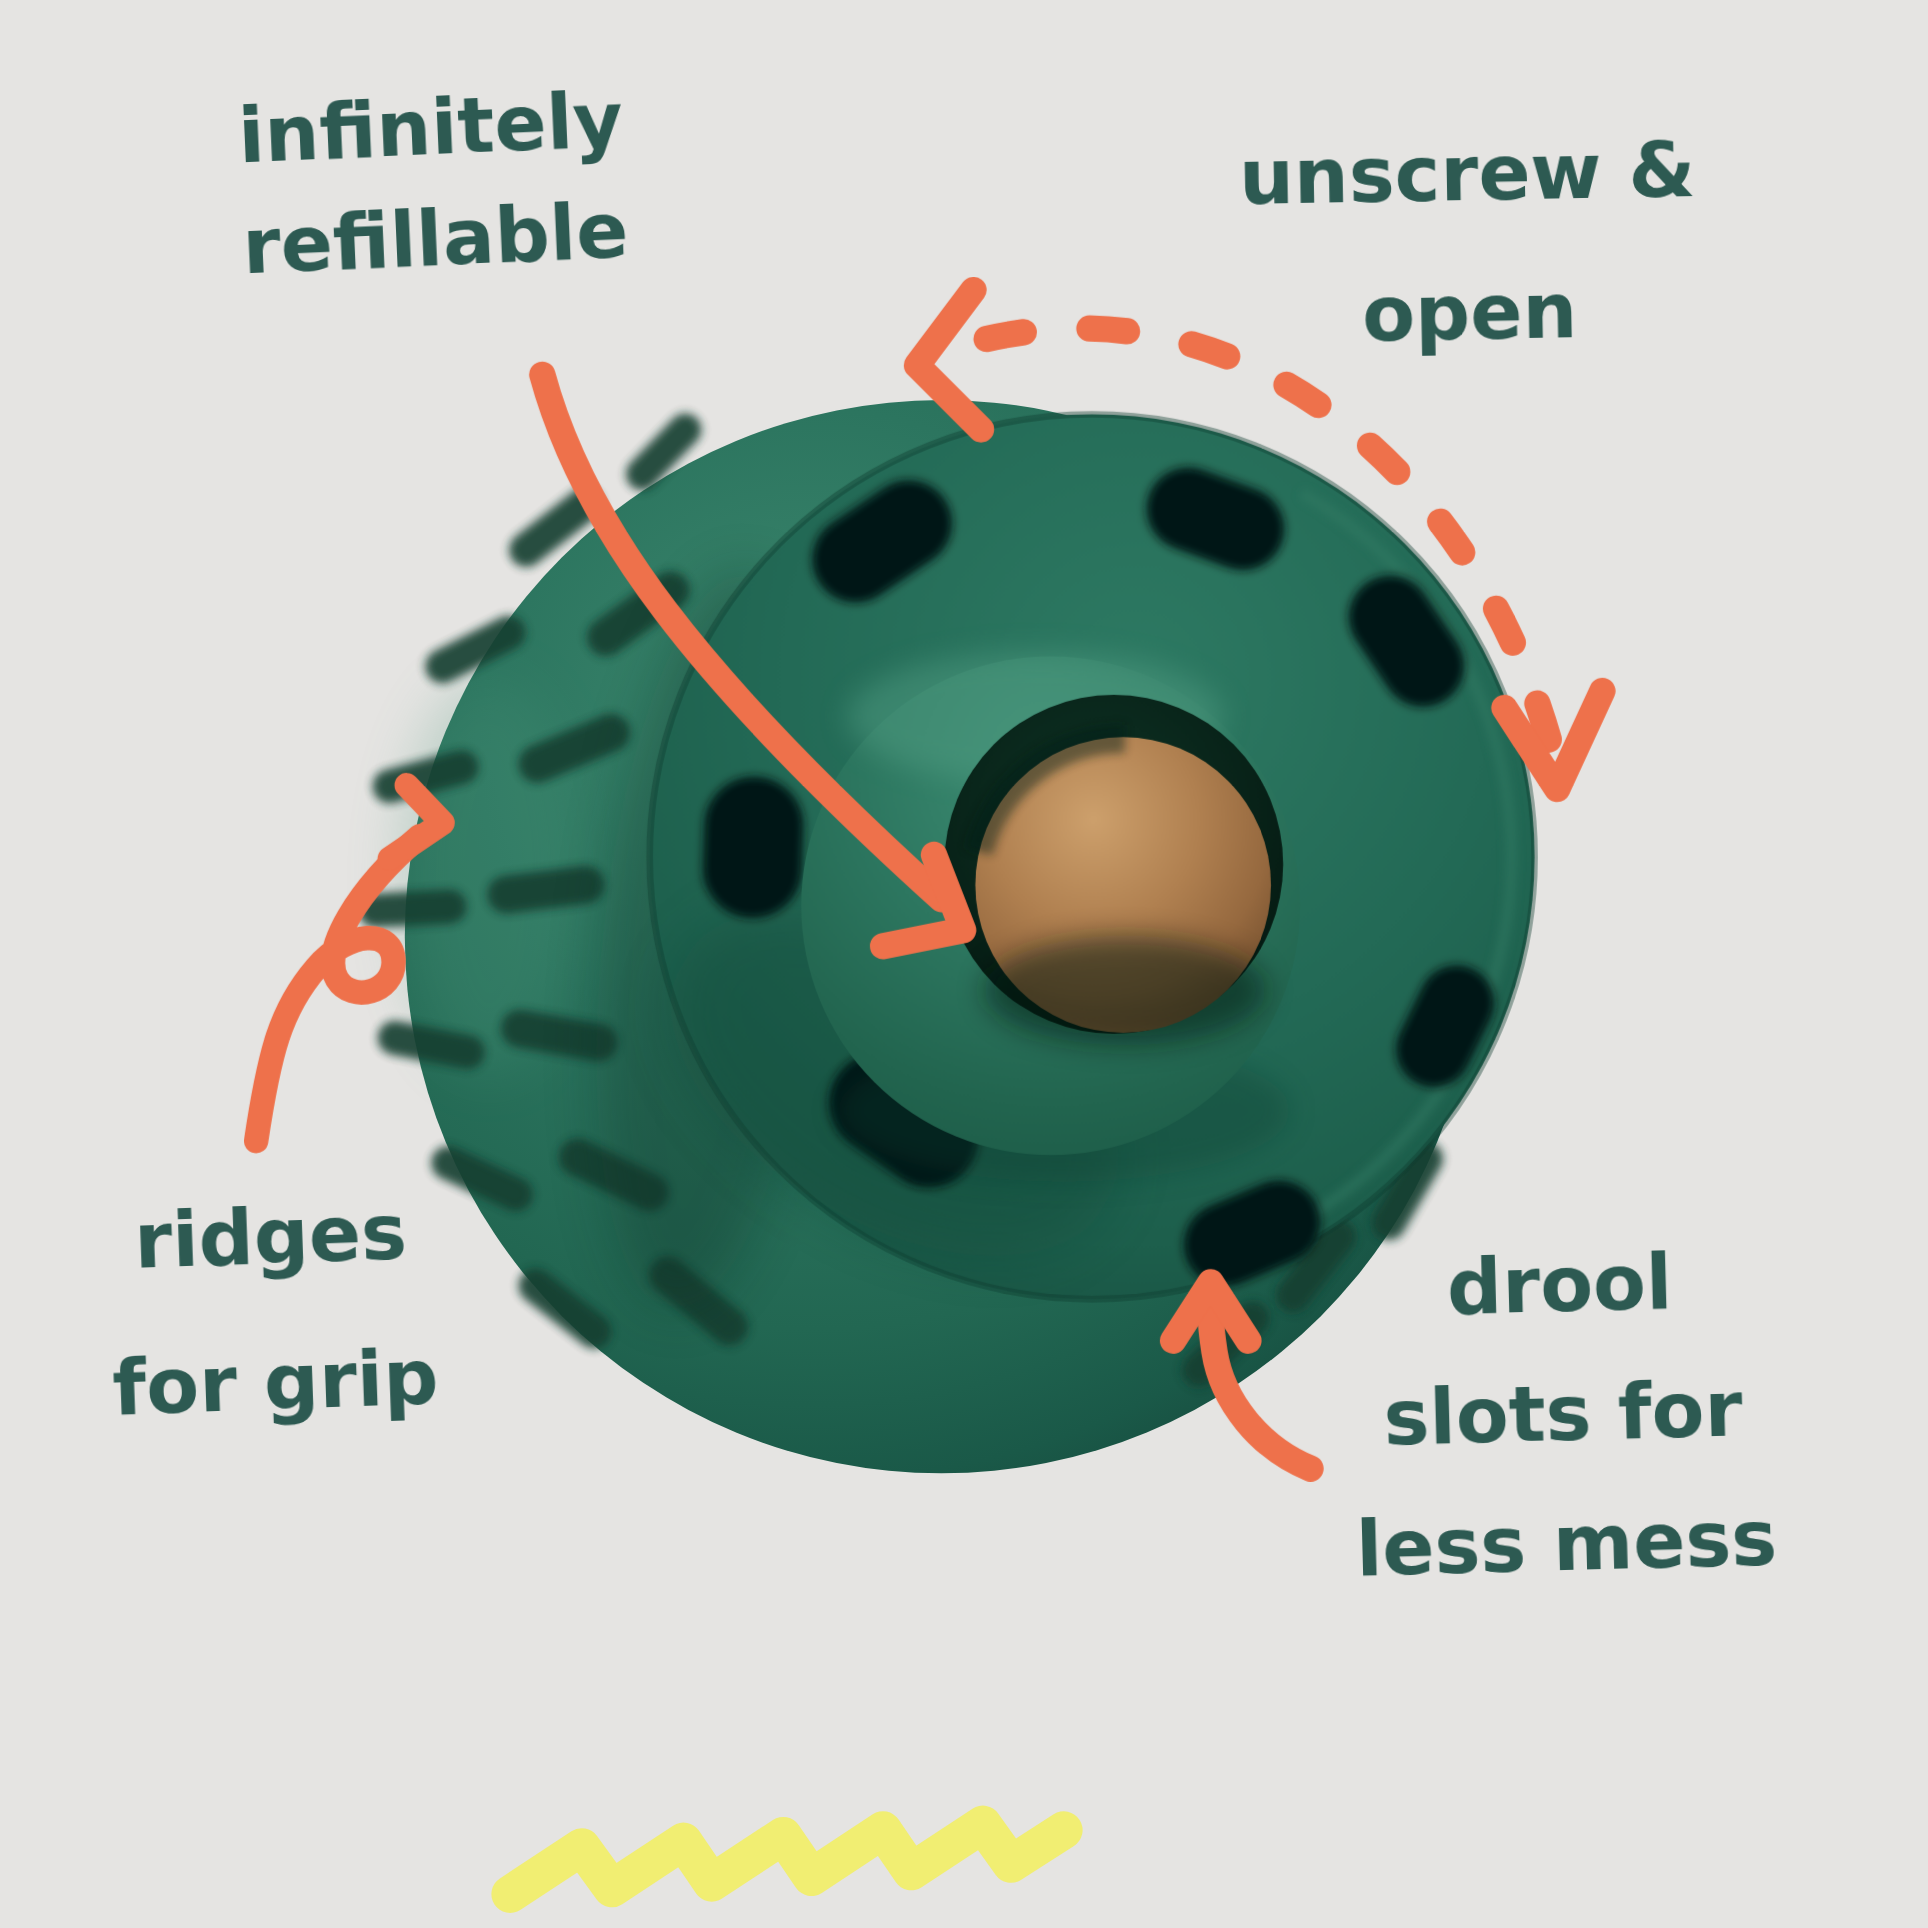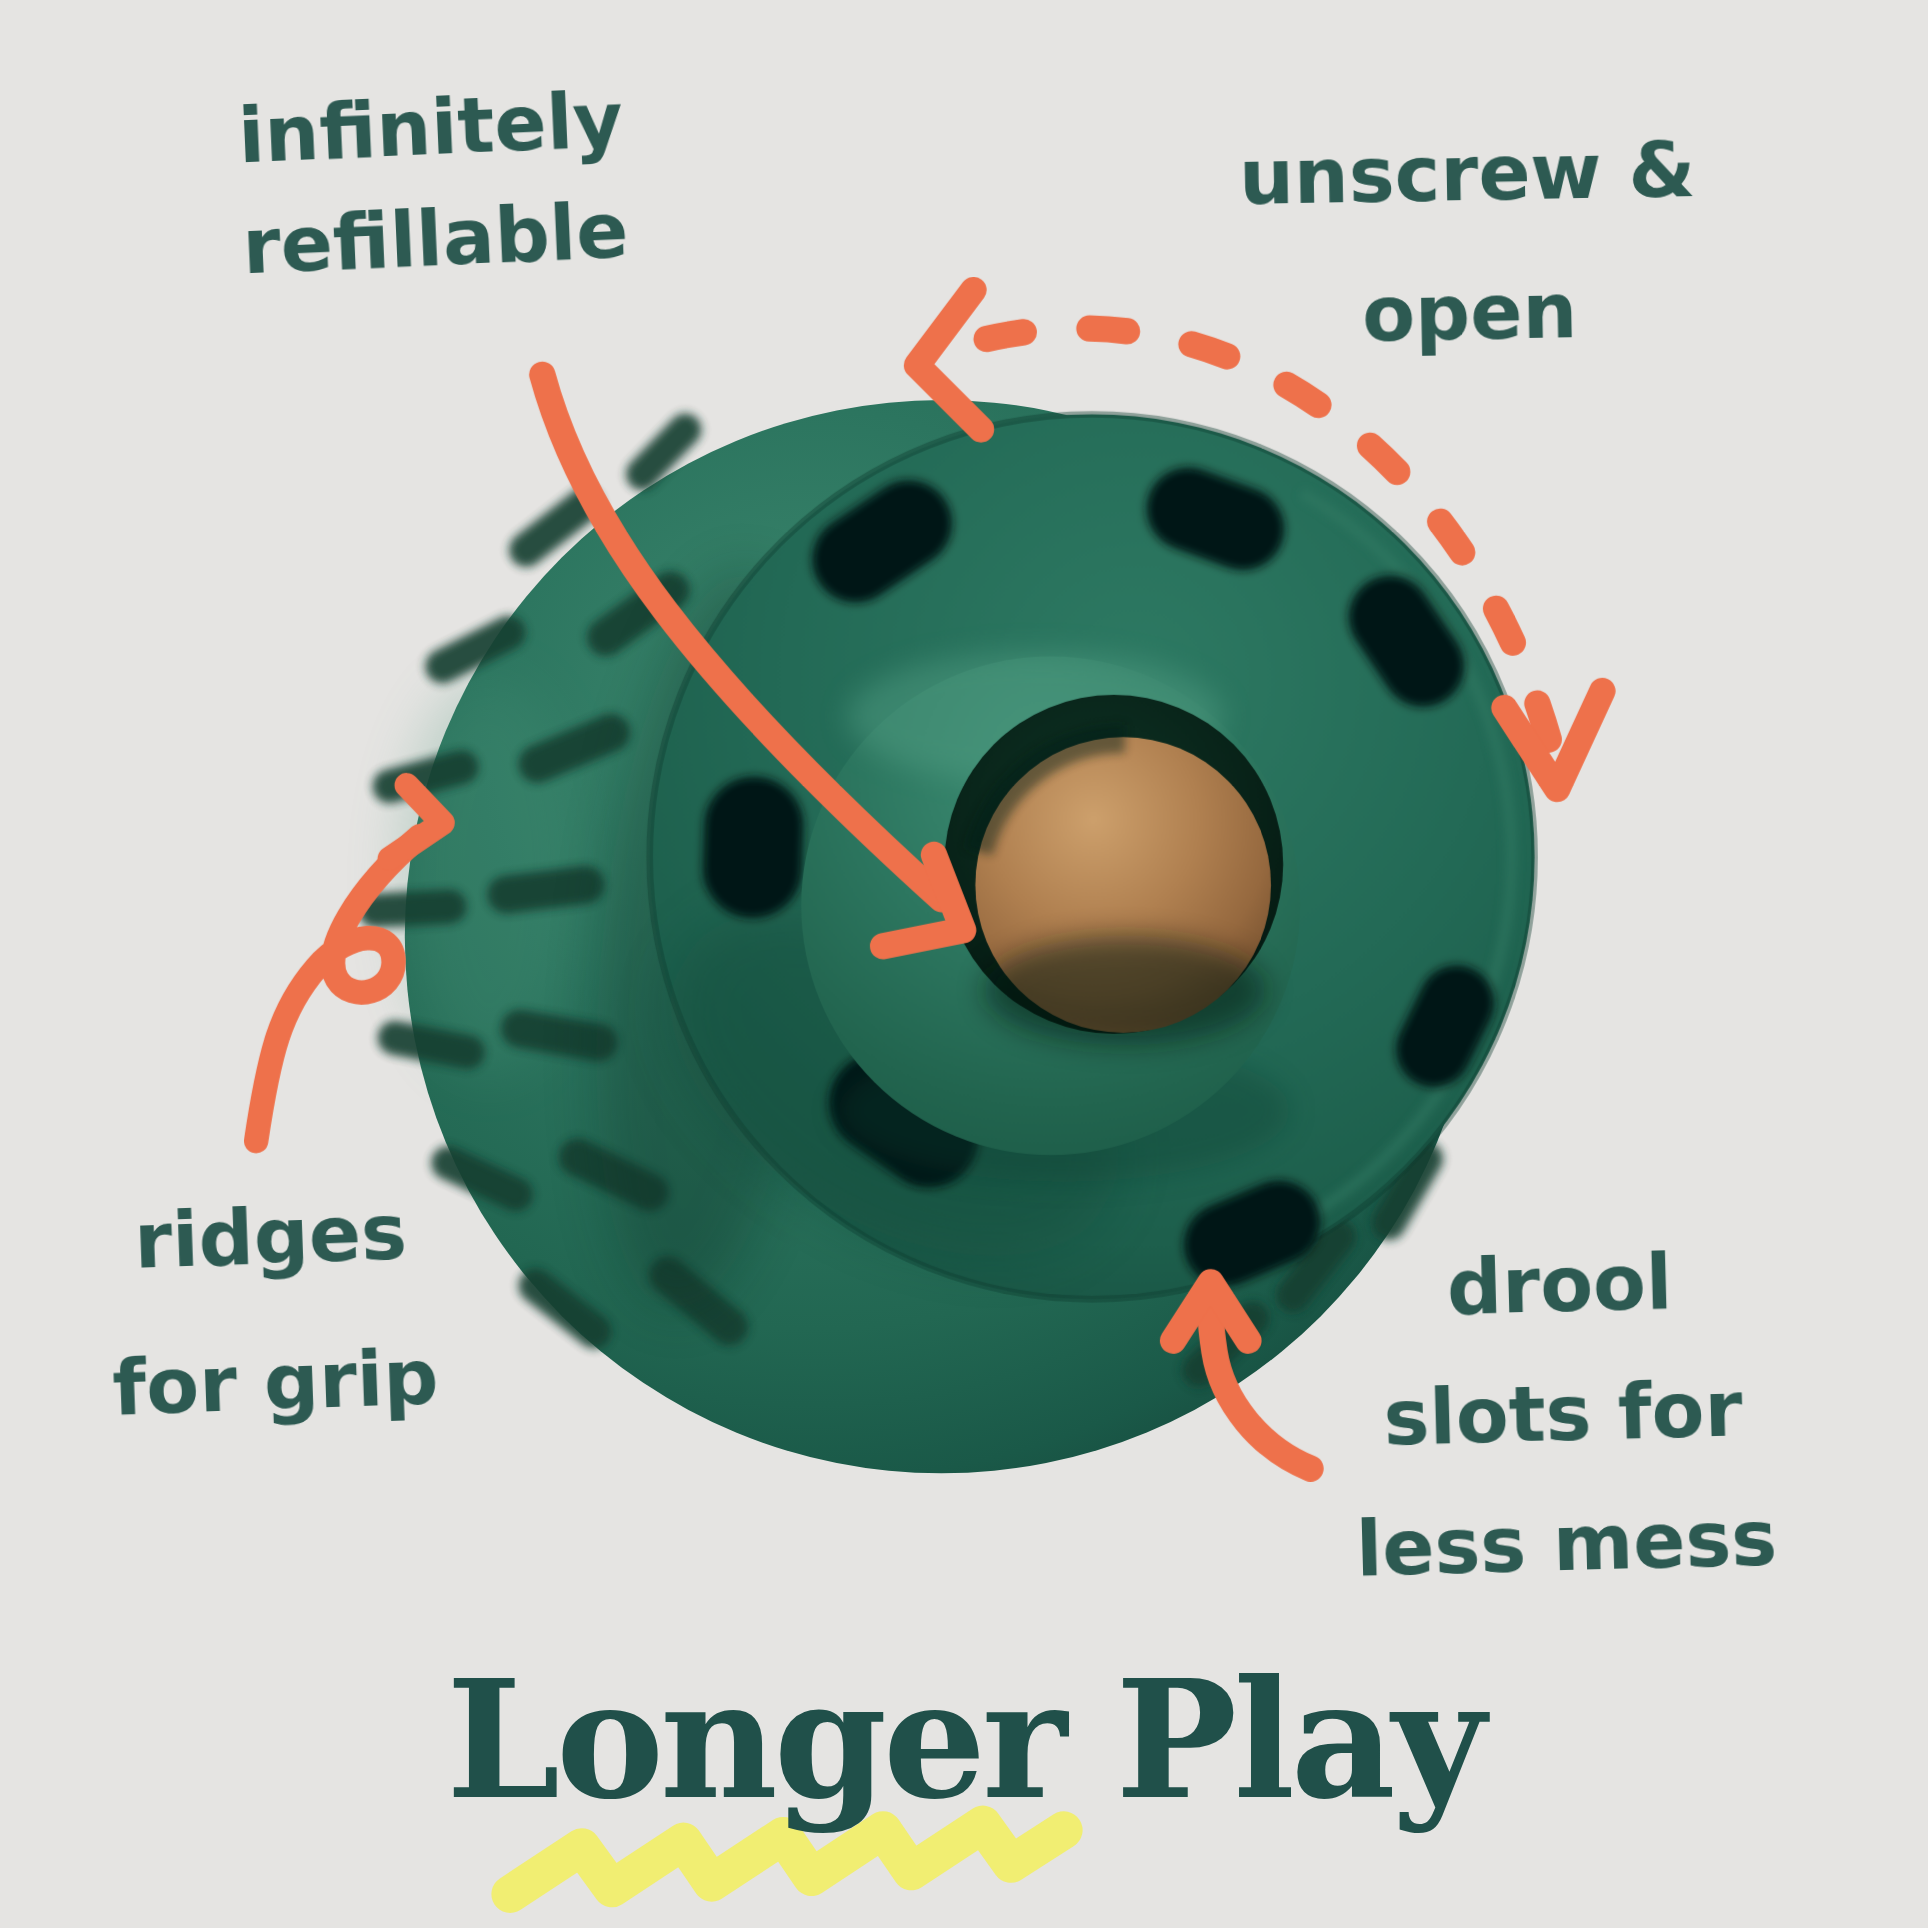--- a/index.html
+++ b/index.html
@@ -169,16 +169,15 @@
     <span class="ln">ridges</span>
     <span class="ln">for grip</span>
   </div>
 
   <div class="note note-drool">
     <span class="ln">drool</span>
     <span class="ln">slots for</span>
     <span class="ln">less mess</span>
   </div>
 
-  <div class="title">Longer Play</div>
 
 </div>
 
 
 </body></html>

